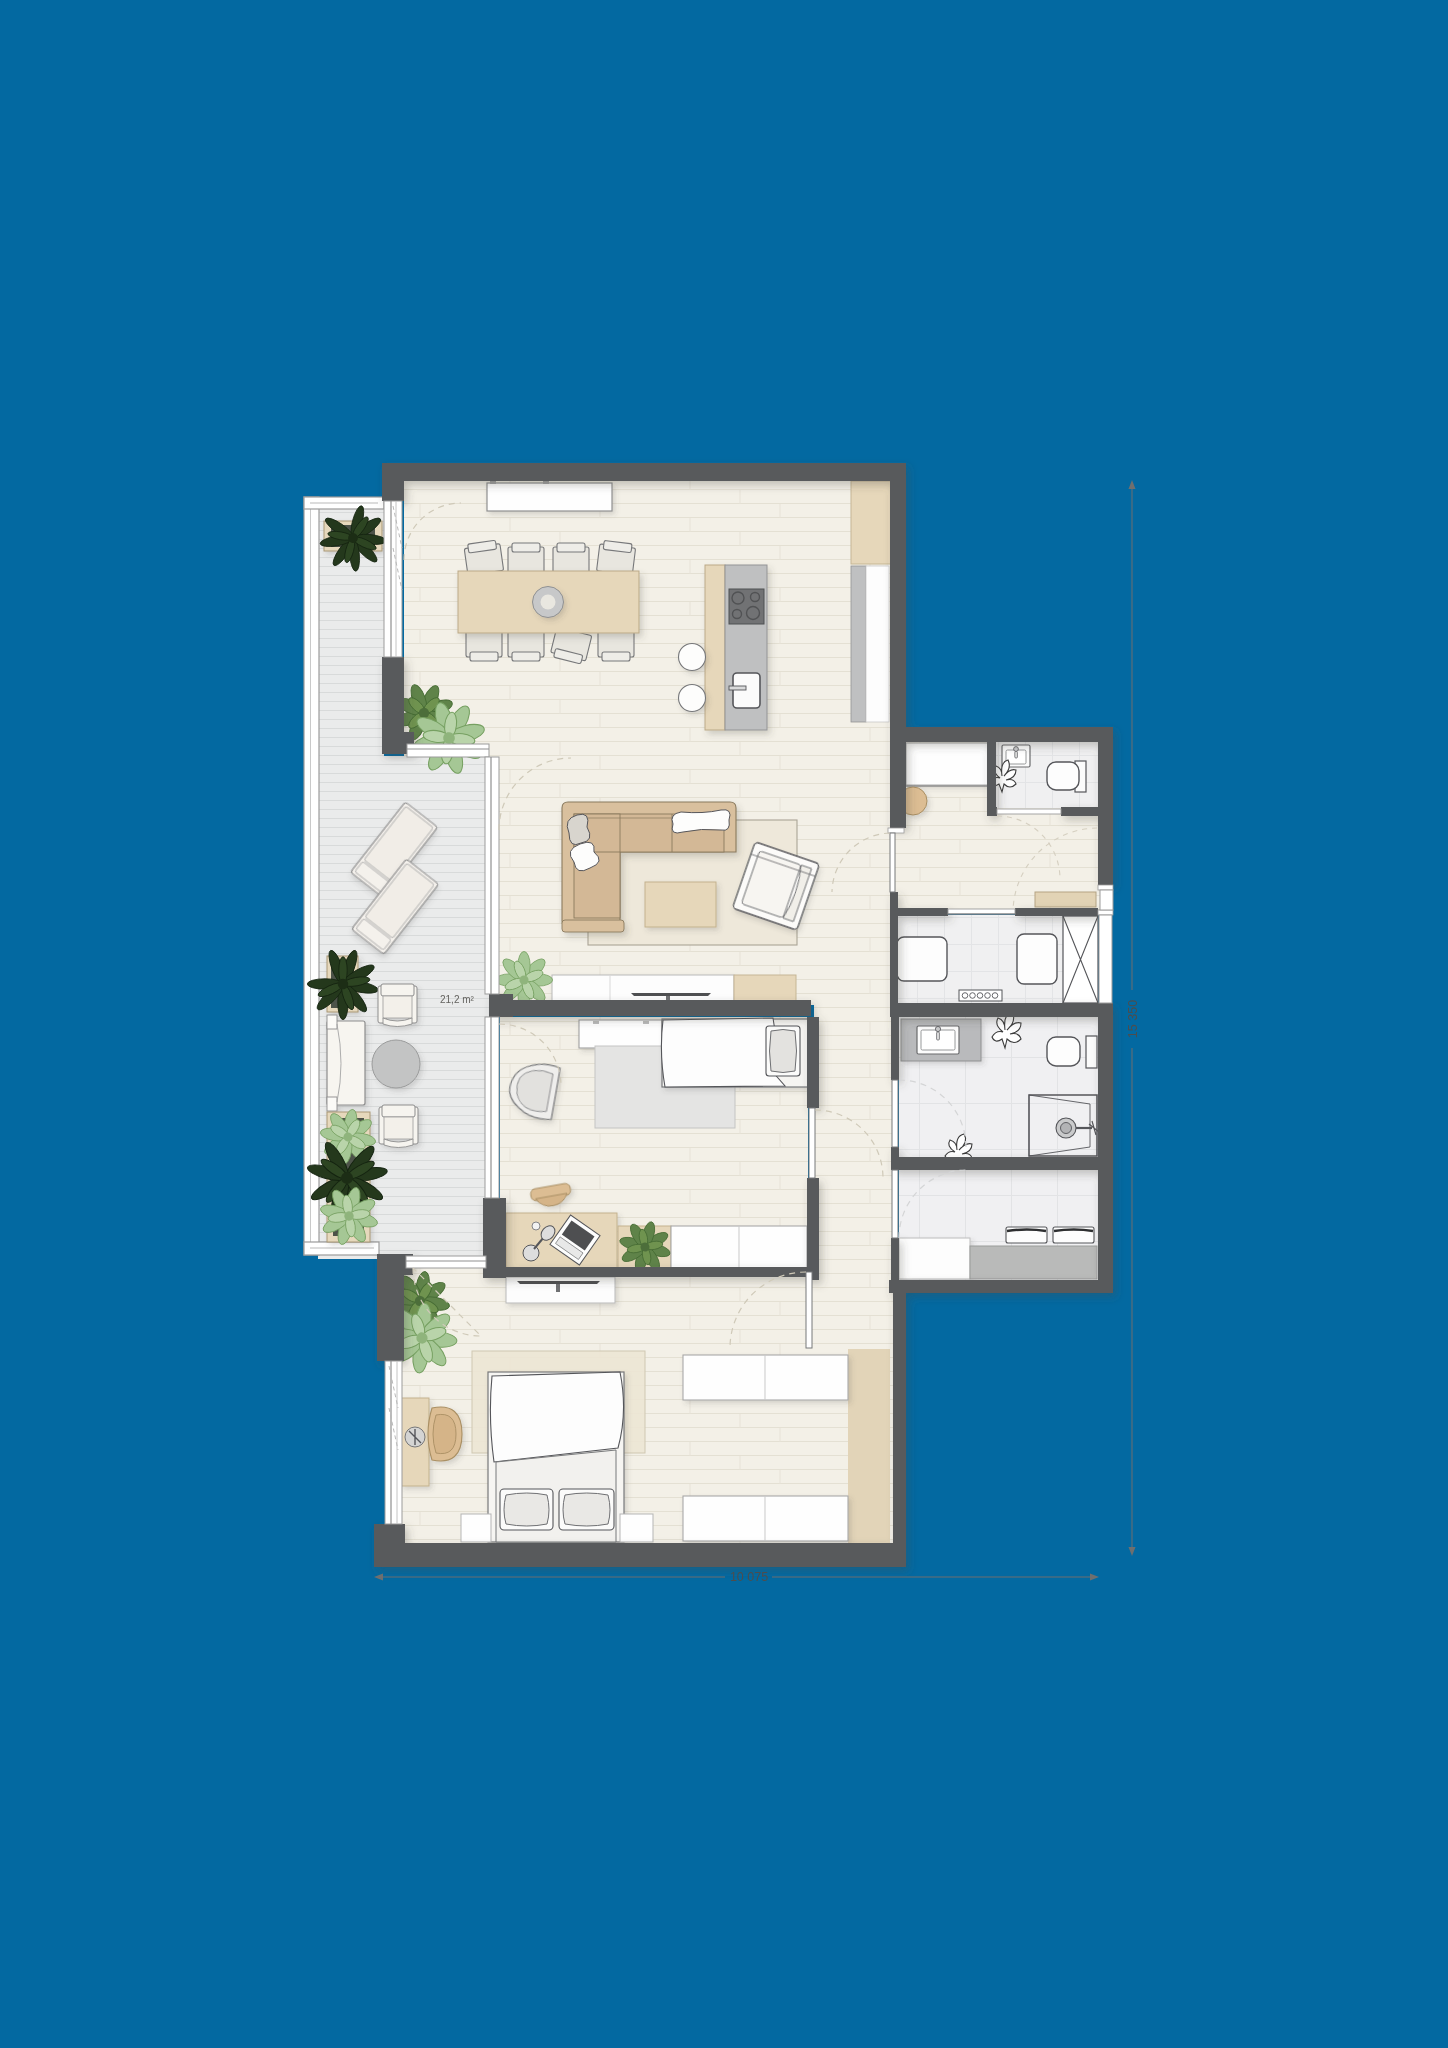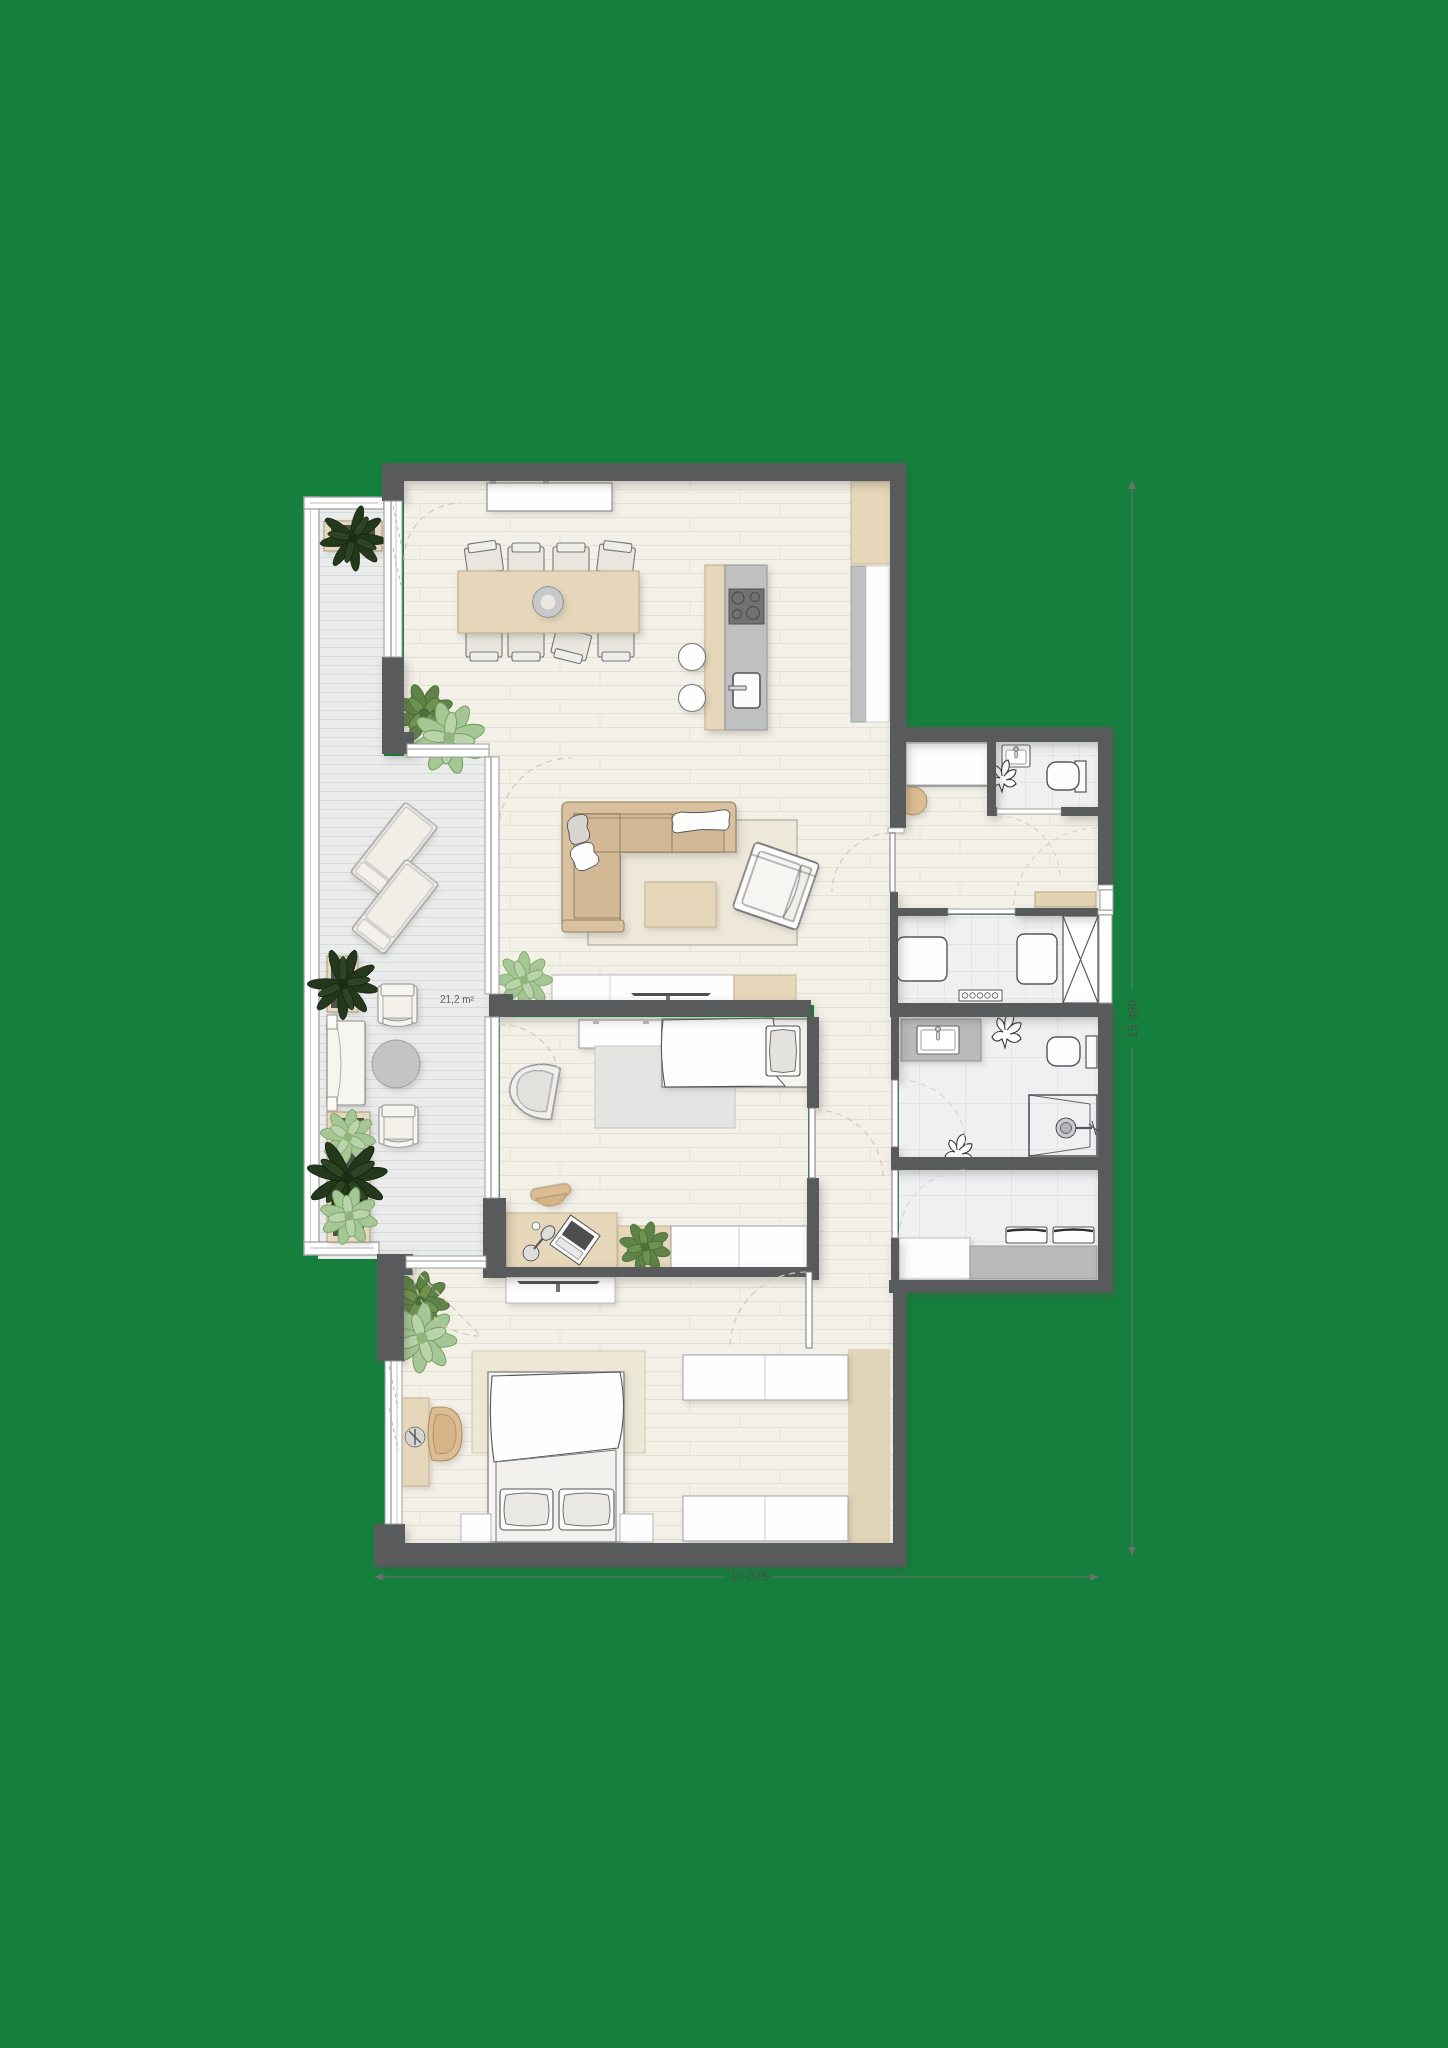--- a/index.html
+++ b/index.html
@@ -1,16 +1,16 @@
 <!DOCTYPE html>
 <html><head>
 <meta charset="utf-8">
 <style>
   html,body{margin:0;padding:0;background:#ffffff;}
-  #page{width:1448px;height:2048px;position:relative;background:#15803d;overflow:hidden;
+  #page{width:1448px;height:2048px;position:relative;background:#0369a1;overflow:hidden;
         font-family:"Liberation Sans", sans-serif;}
   svg{position:absolute;top:0;left:0;}
 </style>
 </head>
 <body>
 <div id="page">
 <svg width="1448" height="2048" viewBox="0 0 1448 2048">
 <defs>
   <pattern id="wood" width="180" height="42" patternUnits="userSpaceOnUse">
     <rect width="180" height="42" fill="#f3f0e7"></rect>

